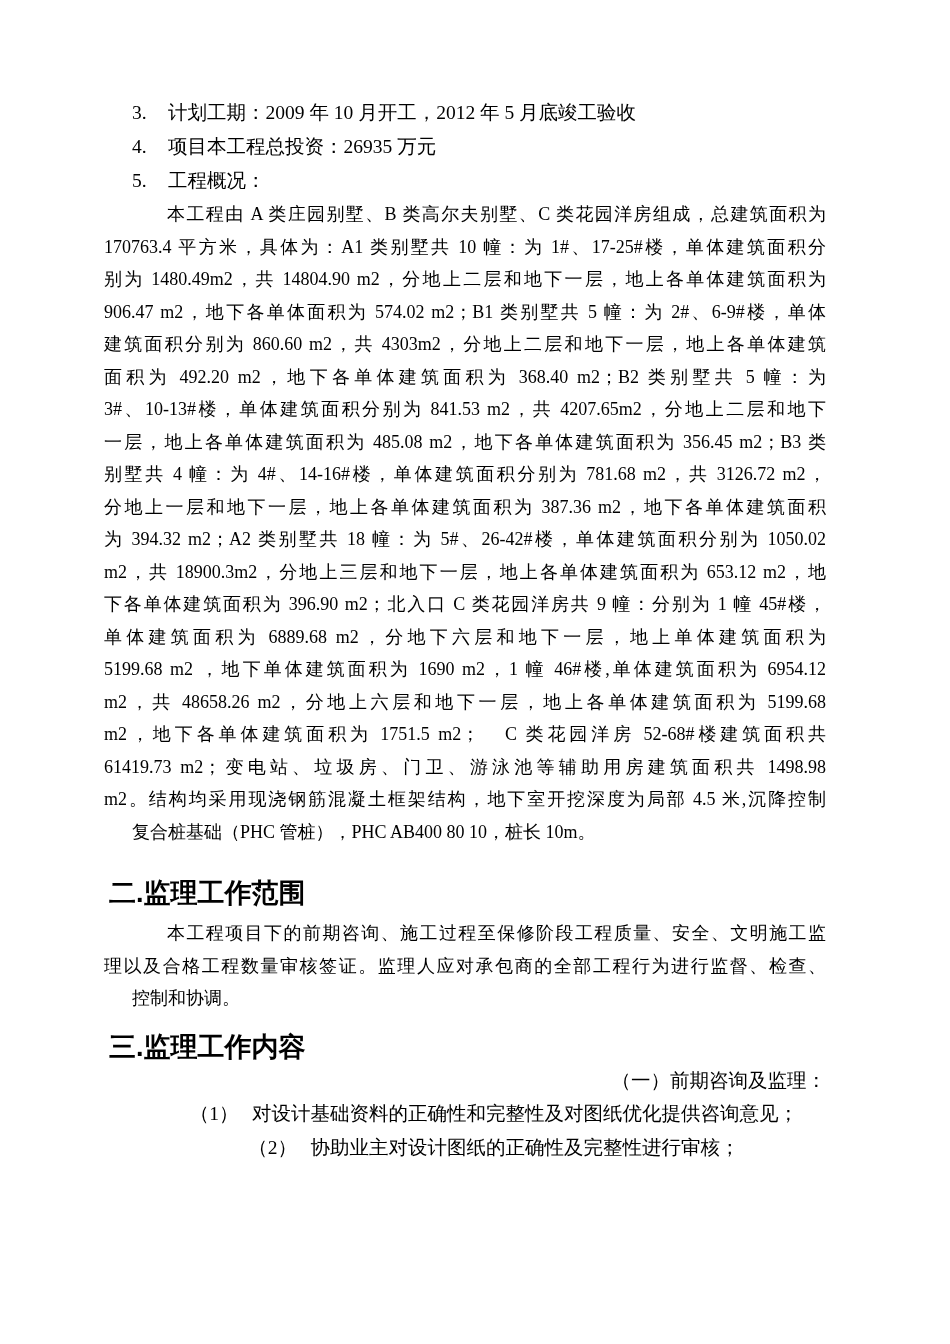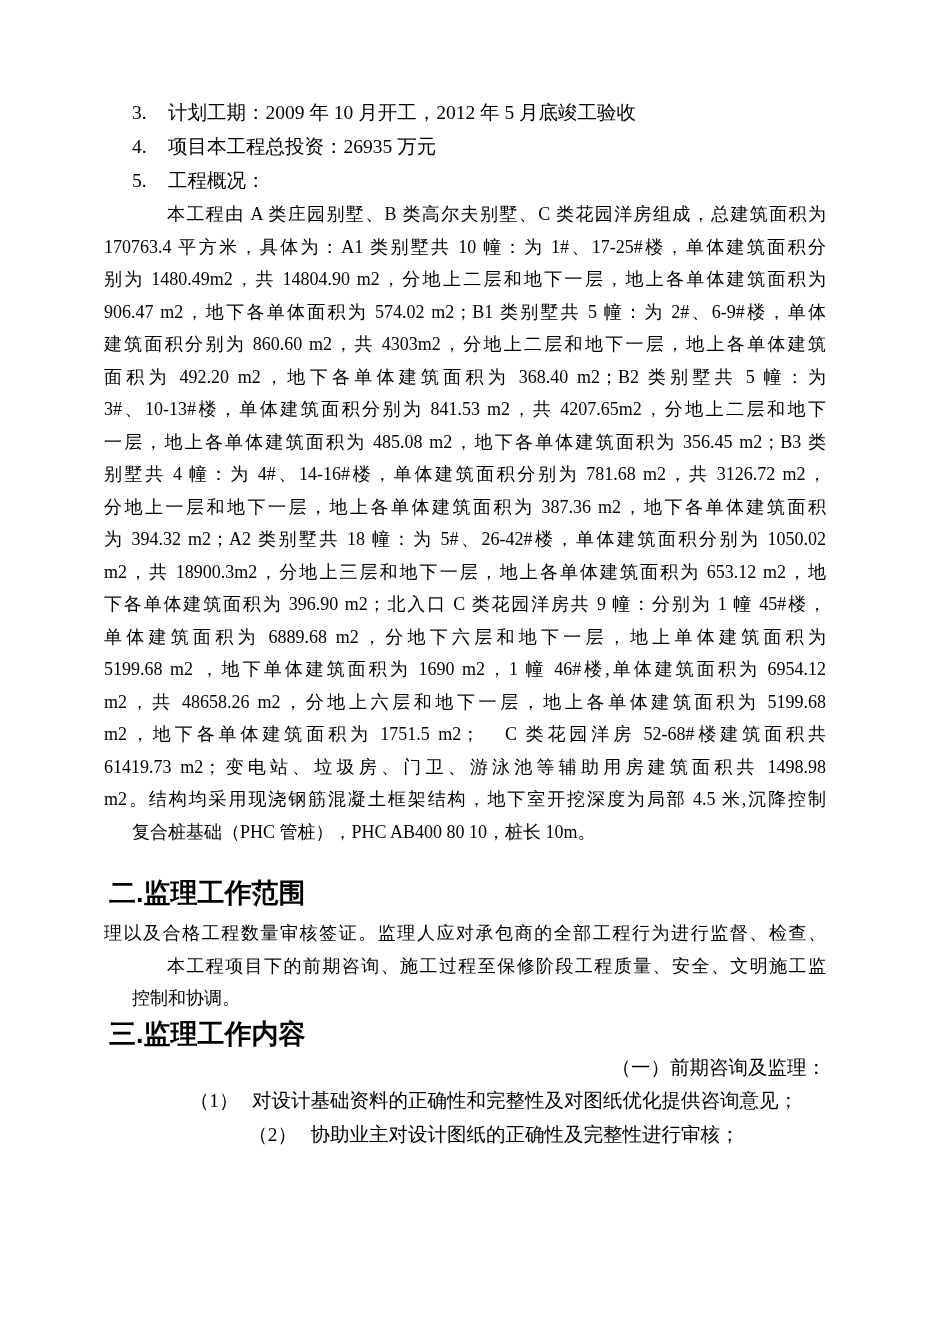--- a/index.html
+++ b/index.html
@@ -38,21 +38,21 @@
   
   .sec-heading {
     font-family:"Liberation Sans","DejaVu Sans",sans-serif;
     font-weight:700;
     font-size:27px;
     line-height:33px;
     padding-left:5px;
   }
   .sec2-heading { margin-top:29px; }
   .sec2-para    { margin-top:7px; }
-  .sec3-heading { margin-top:3px; }
+  .sec3-heading { margin-top:16px; }
 
   
   .sub-item {
     font-size:19.5px;
     line-height:33.5px;
     white-space:nowrap;
   }
   .sub-item .sub-marker { display:inline-block; }
   .si-tab   { padding-left:6px;text-align:right; }
   .si-tab  .sub-marker { width:128px; }
@@ -92,22 +92,22 @@
     <div class="pline">5199.68 m2 ，地下单体建筑面积为 1690 m2，1 幢 46#楼,单体建筑面积为 6954.12</div>
     <div class="pline">m2，共 48658.26 m2，分地上六层和地下一层，地上各单体建筑面积为 5199.68</div>
     <div class="pline">m2，地下各单体建筑面积为 1751.5 m2；　C 类花园洋房 52-68#楼建筑面积共</div>
     <div class="pline">61419.73 m2；变电站、垃圾房、门卫、游泳池等辅助用房建筑面积共 1498.98</div>
     <div class="pline">m2。结构均采用现浇钢筋混凝土框架结构，地下室开挖深度为局部 4.5 米,沉降控制</div>
     <div class="pline lastline">复合桩基础（PHC 管桩），PHC AB400 80 10，桩长 10m。</div>
   </div>
 
   <div class="sec-heading sec2-heading">二.监理工作范围</div>
   <div class="para sec2-para">
+    <div class="pline firstline">本工程项目下的前期咨询、施工过程至保修阶段工程质量、安全、文明施工监</div>
     <div class="pline">理以及合格工程数量审核签证。监理人应对承包商的全部工程行为进行监督、检查、</div>
-    <div class="pline firstline">本工程项目下的前期咨询、施工过程至保修阶段工程质量、安全、文明施工监</div>
     <div class="pline lastline">控制和协调。</div>
   </div>
 
   <div class="sec-heading sec3-heading">三.监理工作内容</div>
   <div>
     <div class="sub-item si-tab">
       <span class="sub-marker">（一）</span><span>前期咨询及监理：</span>
     </div>
     <div class="sub-item si-num">
       <span class="sub-marker">（1）</span><span>对设计基础资料的正确性和完整性及对图纸优化提供咨询意见；</span>

